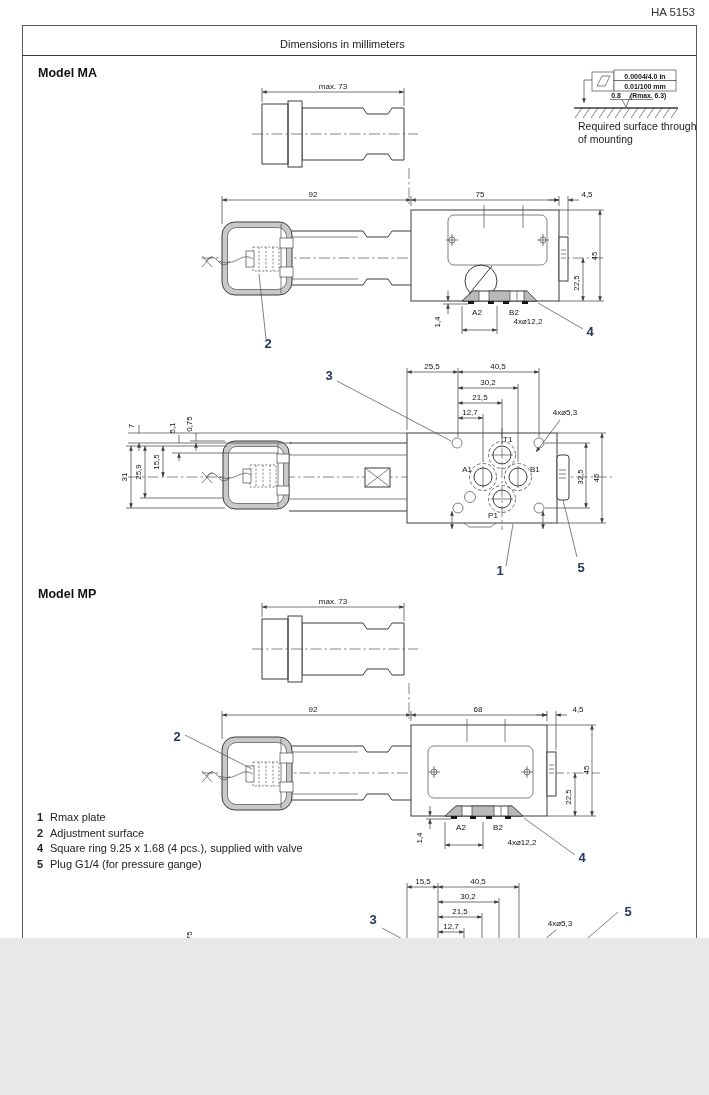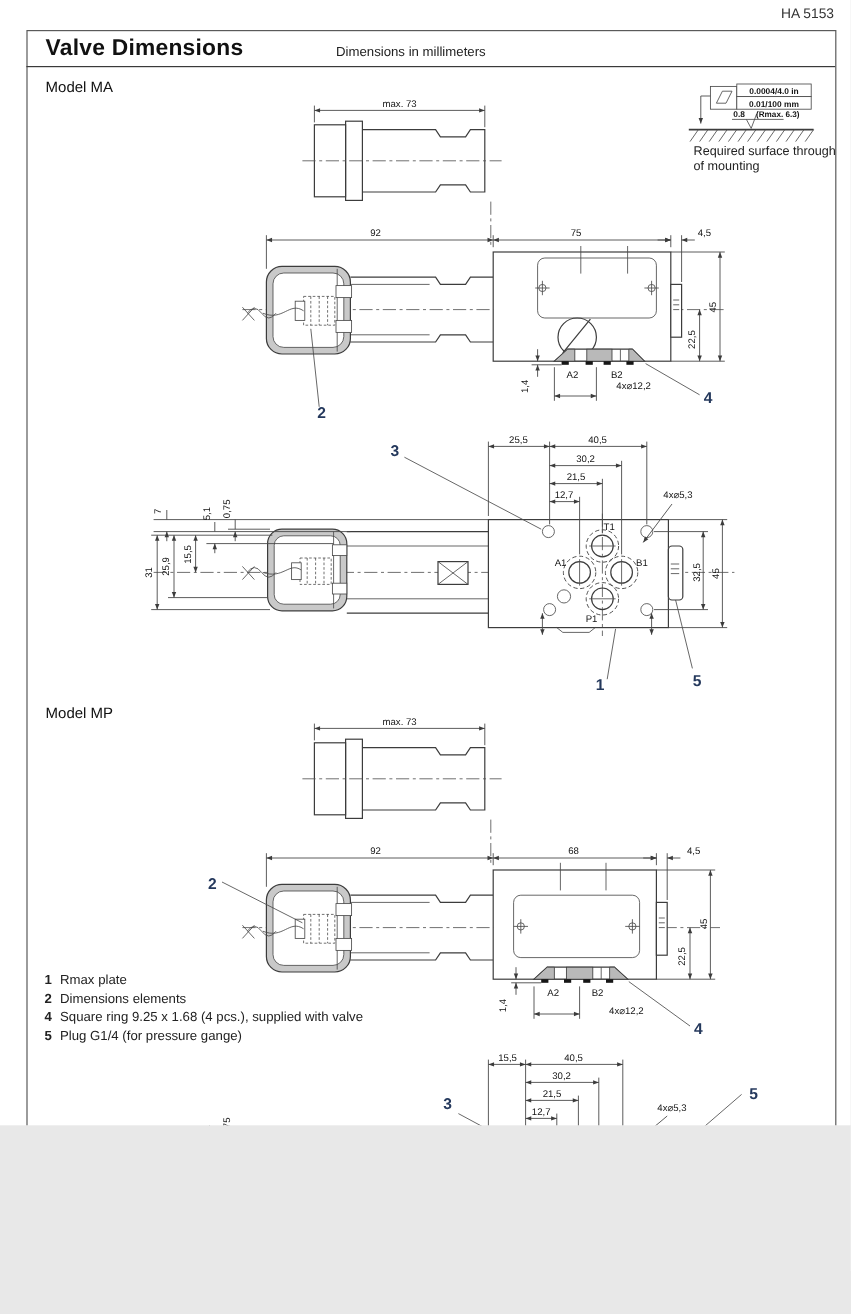--- a/index.html
+++ b/index.html
@@ -4,21 +4,21 @@
 <style>
   html,body{margin:0;padding:0;background:#e8e8e8;}
   #page{position:relative;width:709px;height:938px;background:#fff;overflow:hidden;
         font-family:"Liberation Sans",sans-serif;color:#1a1a1a;}
   .abs{position:absolute;}
   #frame{left:22px;top:25px;width:673px;height:1045px;border:1.2px solid #5a5a5a;}
   #title-rule{left:22px;top:55px;width:674px;border-top:1.6px solid #3a3a3a;height:0;}
   #doc-code{right:14px;top:6px;font-size:11.5px;color:#333;}
   #page-title{left:38px;top:30px;font-size:19px;font-weight:700;letter-spacing:.2px;color:#111;}
   #page-subtitle{left:240px;top:38px;font-size:11px;color:#222;padding-left:40px;}
-  .model-label{left:38px;font-size:12.5px;font-weight:400;color:#111;}
+  .model-label{left:38px;font-size:12.5px;font-weight:700;color:#111;}
   #model-ma{top:66px;} #model-mp{top:587px;}
   #sf-caption{left:578px;top:120px;font-size:10.5px;line-height:13px;color:#222;}
   #legend{left:37px;top:810px;font-size:11px;line-height:15.5px;color:#222;}
   .lg-row .lg-num{font-weight:700;display:inline-block;width:13px;}
   #page-num{left:686px;top:1074px;font-size:12.5px;color:#555;}
   svg{position:absolute;left:0;top:0;}
   svg text{font-family:"Liberation Sans",sans-serif;}
   .ln{stroke:#3c3c3c;stroke-width:1;fill:none}
   .lnf{stroke:#3c3c3c;stroke-width:1;fill:#fff}
   .ln2{stroke:#4a4a4a;stroke-width:.7;fill:none}
@@ -37,34 +37,33 @@
   text.sf2{font-size:6.8px;font-weight:700;fill:#141414}
   text.logot{font-size:6.5px;font-weight:700;fill:#1d2f55}
 </style>
 </head>
 <body>
 
 <div id="page">
 
   <div class="abs" id="doc-code">HA 5153</div>
   <div class="abs" id="frame"></div>
-  <div class="abs" id="page-title">Valve Dimensions</div>
   <div class="abs" id="page-subtitle">Dimensions in millimeters</div>
   <div class="abs" id="title-rule"></div>
   <div class="abs model-label" id="model-ma">Model MA</div>
   <div class="abs model-label" id="model-mp">Model MP</div>
 
   <div class="abs" id="sf-caption">
     <div>Required surface through</div>
     <div>of mounting</div>
   </div>
 
   <div class="abs" id="legend">
     <div class="lg-row"><span class="lg-num">1</span><span>Rmax plate</span></div>
-    <div class="lg-row"><span class="lg-num">2</span><span>Dimensions elements</span></div>
+    <div class="lg-row"><span class="lg-num">2</span><span>Adjustment surface</span></div>
     <div class="lg-row"><span class="lg-num">4</span><span>Square ring 9.25 x 1.68 (4 pcs.), supplied with valve</span></div>
     <div class="lg-row"><span class="lg-num">5</span><span>Plug G1/4 (for pressure gange)</span></div>
   </div>
 
   <div class="abs" id="page-num">5</div>
 
   <svg width="709" height="1095" viewBox="0 0 709 1095">
     <defs>
       <marker id="ar" viewBox="0 0 10 10" refX="9.5" refY="5" markerWidth="10" markerHeight="7" orient="auto-start-reverse">
         <path d="M0.5,1.5 L9.5,5 L0.5,8.5 Z" fill="#3c3c3c"></path>

